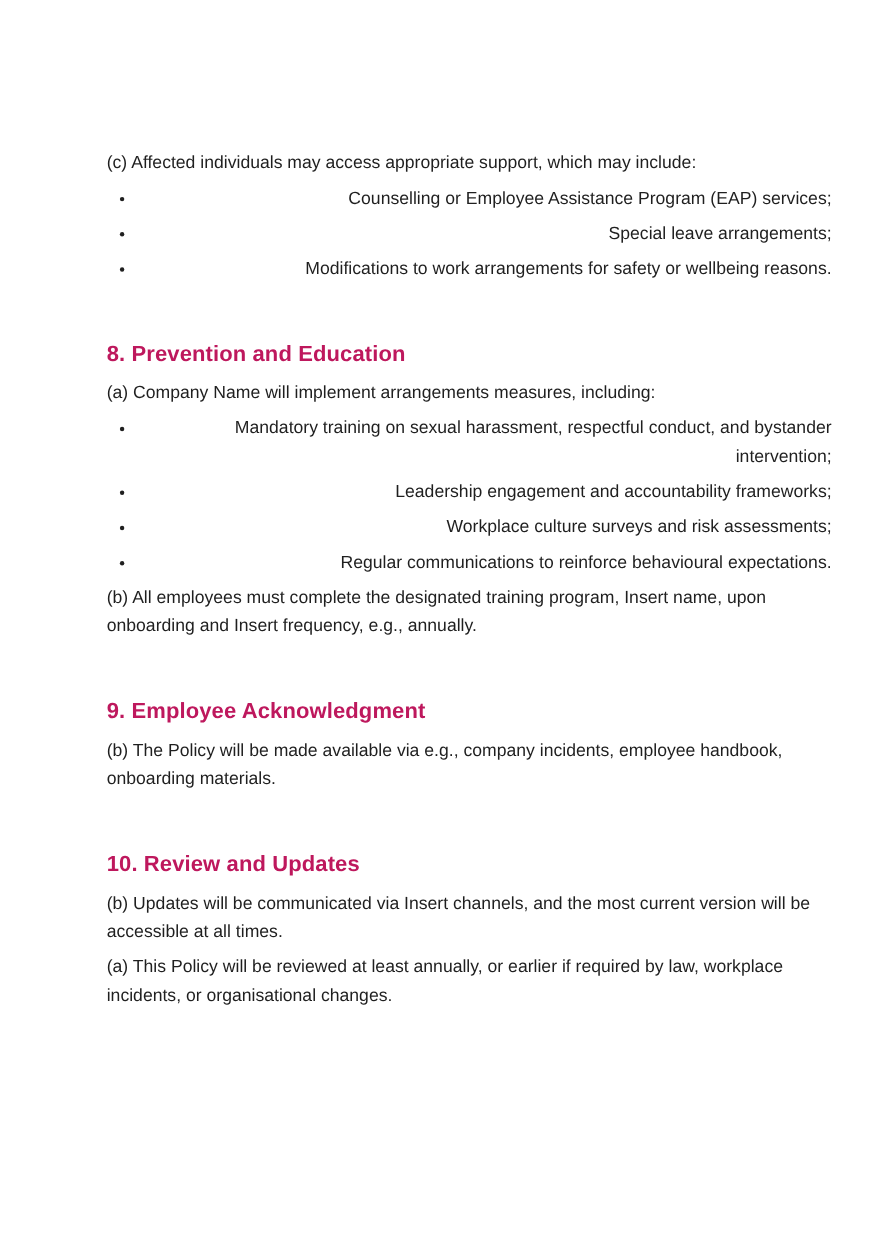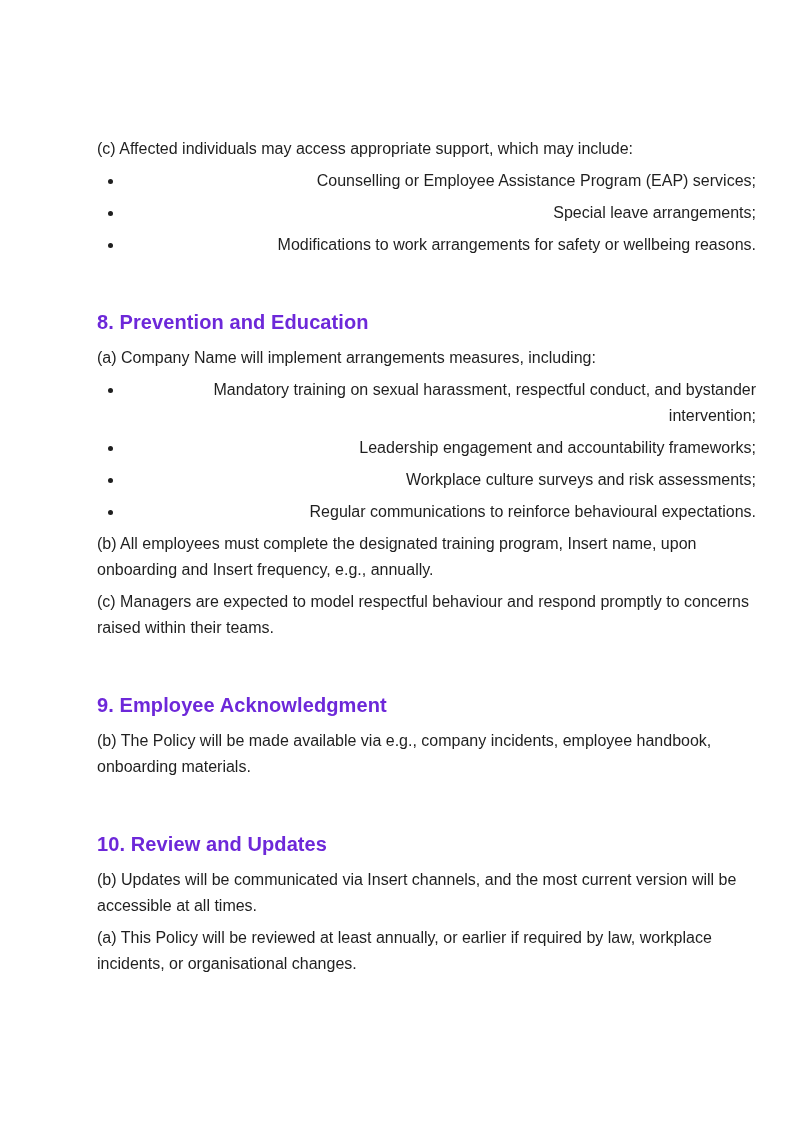--- a/index.html
+++ b/index.html
@@ -37,21 +37,21 @@
     line-height: 26px;
     margin: 0 0 6px 0;
     padding-left: 2px;
     color: #1f1f1f;
   }
   h2.section-heading {
     margin: 50px 0 9px 0;
     font-size: 20px;
     line-height: 28px;
     font-weight: 700;
-    color: #6d28d9;
+    color: #be185d;
     letter-spacing: 0.1px;
   }
   .page-number {
     position: absolute;
     right: 90px;
     bottom: 18px;
     font-size: 15px;
     line-height: 20px;
     color: #1f1f1f;
   }
@@ -73,21 +73,20 @@
   <section>
     <h2 class="section-heading">8. Prevention and Education</h2>
     <p class="body-text">(a) Company Name will implement arrangements measures, including:</p>
     <ul class="bullet-list">
       <li>Mandatory training on sexual harassment, respectful conduct, and bystander intervention;</li>
       <li>Leadership engagement and accountability frameworks;</li>
       <li>Workplace culture surveys and risk assessments;</li>
       <li>Regular communications to reinforce behavioural expectations.</li>
     </ul>
     <p class="body-text">(b) All employees must complete the designated training program, Insert name, upon onboarding and Insert frequency, e.g., annually.</p>
-    <p class="body-text">(c) Managers are expected to model respectful behaviour and respond promptly to concerns raised within their teams.</p>
   </section>
 
   <section>
     <h2 class="section-heading">9. Employee Acknowledgment</h2>
     <p class="body-text">(b) The Policy will be made available via e.g., company incidents, employee handbook, onboarding materials.</p>
   </section>
 
   <section>
     <h2 class="section-heading">10. Review and Updates</h2>
     <p class="body-text">(b) Updates will be communicated via Insert channels, and the most current version will be accessible at all times.</p>

